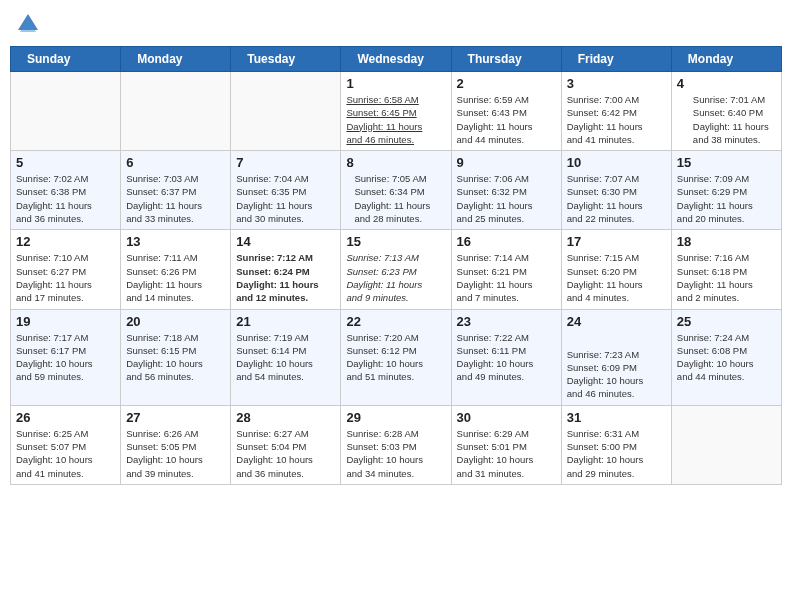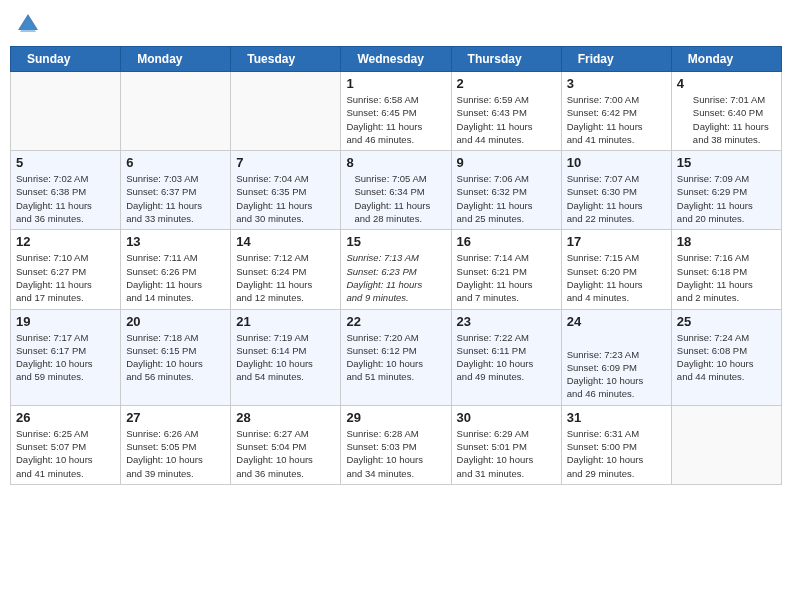--- a/index.html
+++ b/index.html
@@ -110,21 +110,21 @@
         <th>Monday</th>
       </tr>
   </thead>
   <tbody id="calendar-body">
   <tr class="row-odd">
         <td class="empty"></td>
         <td class="empty"></td>
         <td class="empty"></td>
         <td>
           <div class="day-number">1</div>
-          <div class="day-info" style="white-space: pre-line;">Sunrise: 6:58 AM
+          <div class="day-info" style="white-space: pre-line; text-decoration: underline;">Sunrise: 6:58 AM
 Sunset: 6:45 PM
 Daylight: 11 hours
 and 46 minutes.</div>
         </td>
         <td>
           <div class="day-number">2</div>
           <div class="day-info" style="white-space: pre-line;">Sunrise: 6:59 AM
 Sunset: 6:43 PM
 Daylight: 11 hours
 and 44 minutes.</div>
@@ -205,21 +205,21 @@
         </td>
         <td>
           <div class="day-number">13</div>
           <div class="day-info" style="white-space: pre-line;">Sunrise: 7:11 AM
 Sunset: 6:26 PM
 Daylight: 11 hours
 and 14 minutes.</div>
         </td>
         <td>
           <div class="day-number">14</div>
-          <div class="day-info" style="white-space: pre-line;">Sunrise: 7:12 AM
+          <div class="day-info" style="white-space: pre-line; font-weight: bold;">Sunrise: 7:12 AM
 Sunset: 6:24 PM
 Daylight: 11 hours
 and 12 minutes.</div>
         </td>
         <td>
           <div class="day-number">15</div>
           <div class="day-info" style="white-space: pre-line; font-style: italic;">Sunrise: 7:13 AM
 Sunset: 6:23 PM
 Daylight: 11 hours
 and 9 minutes.</div>

